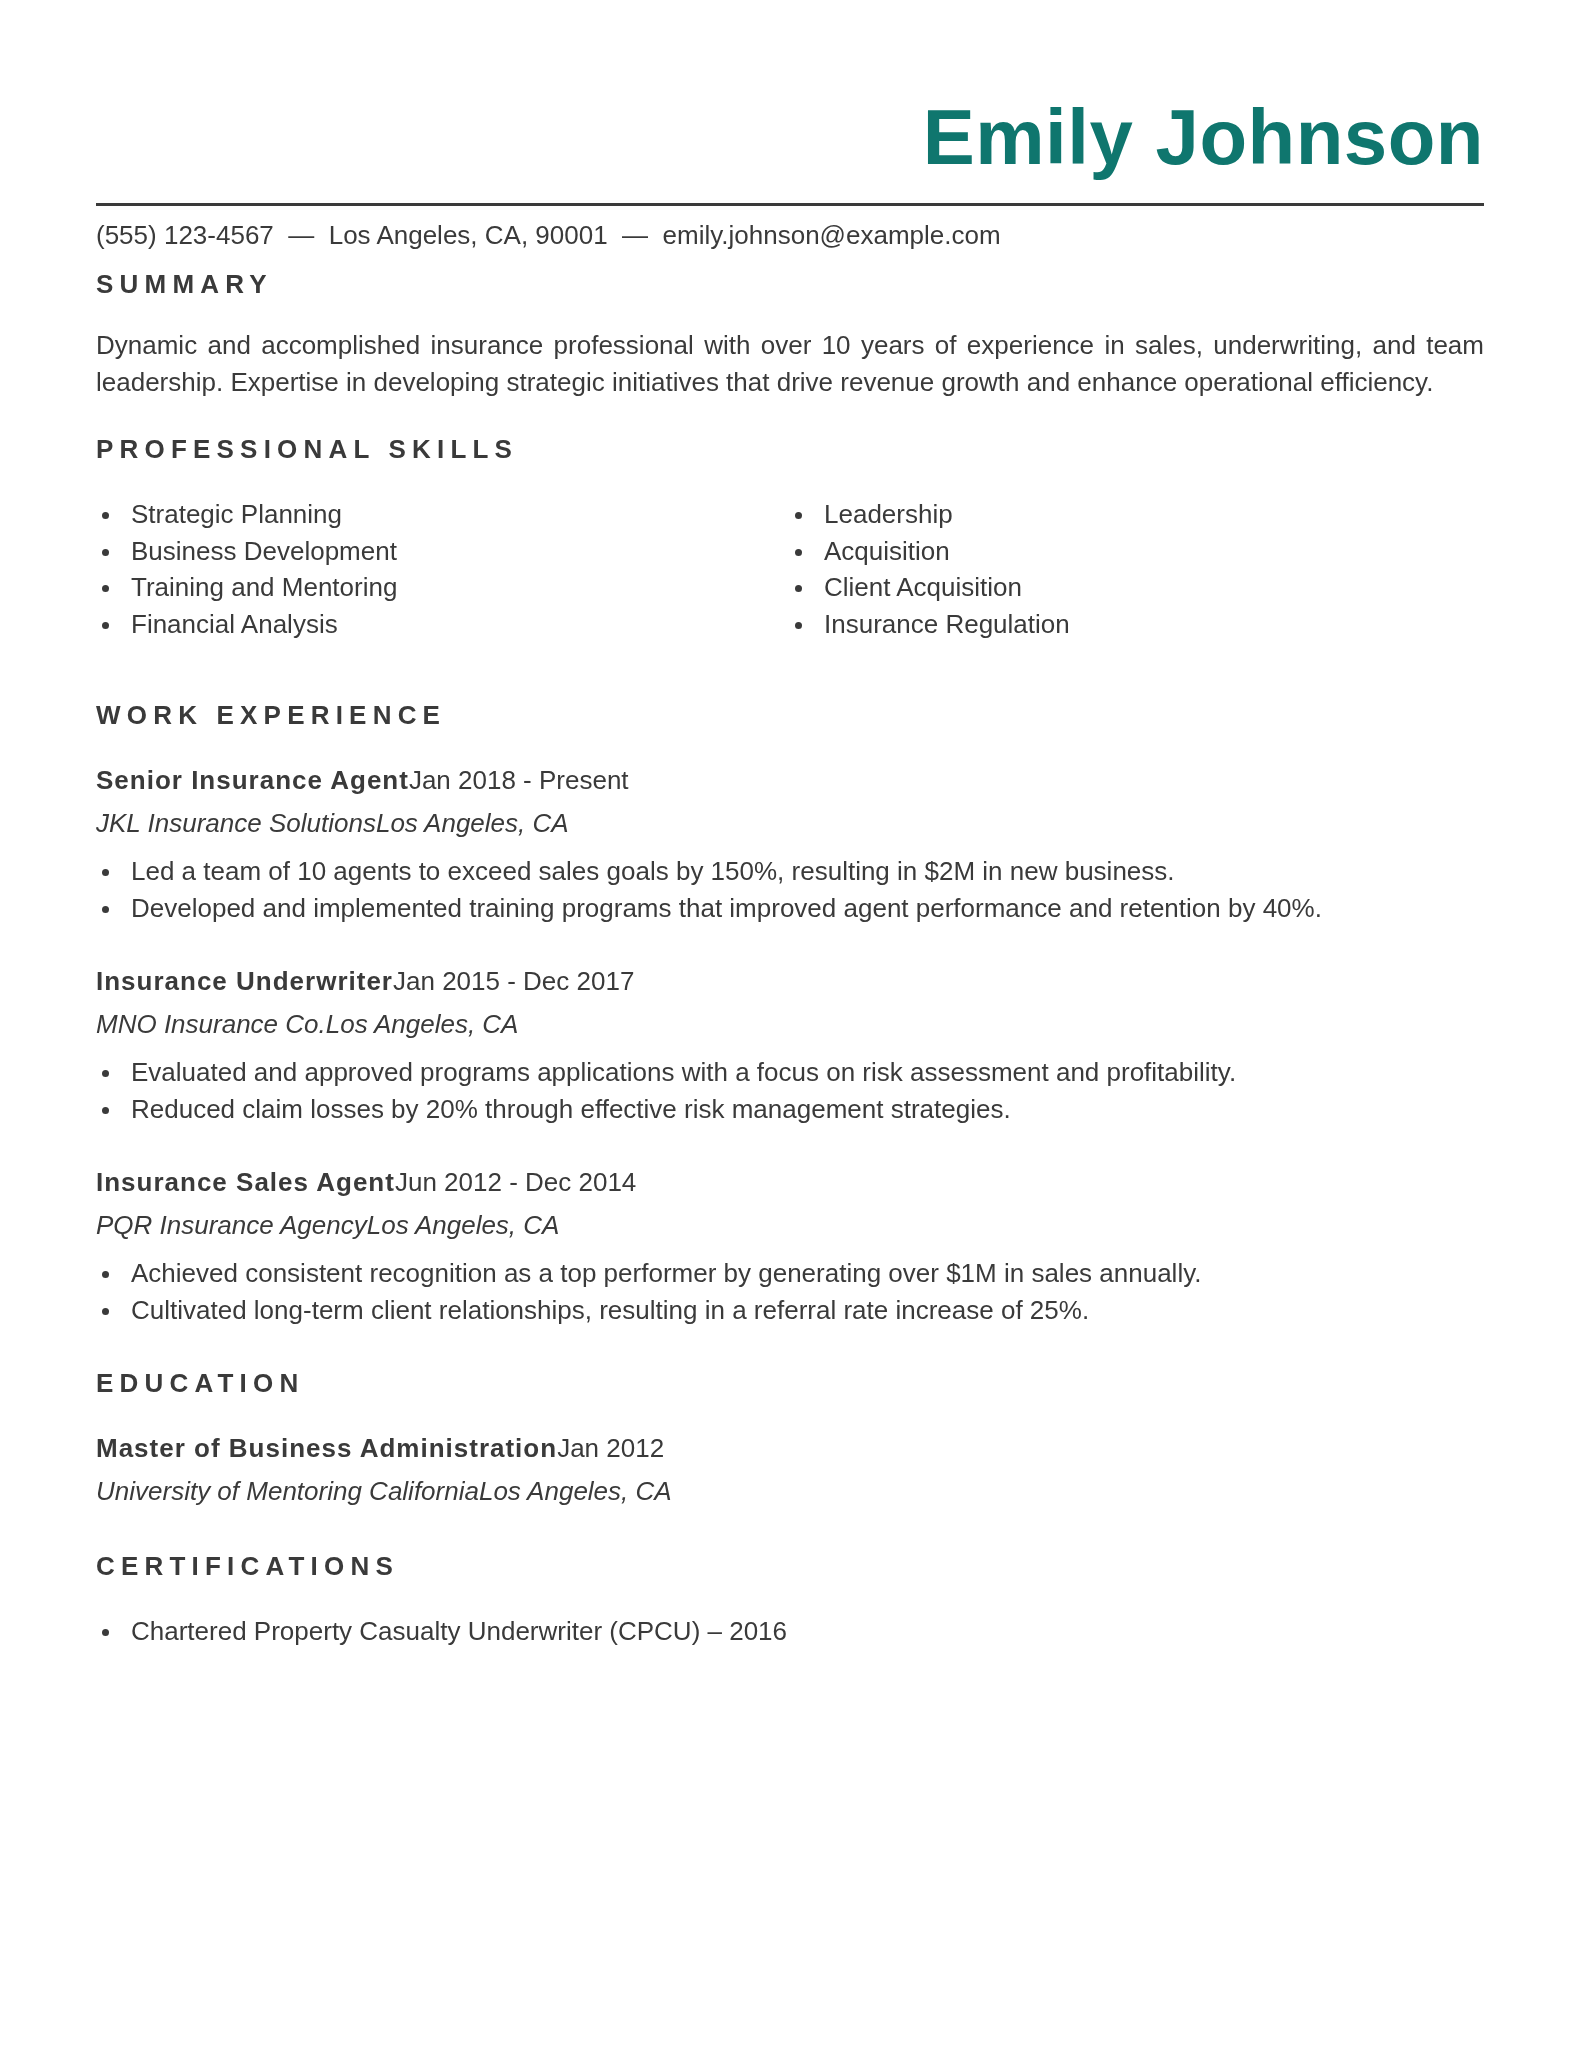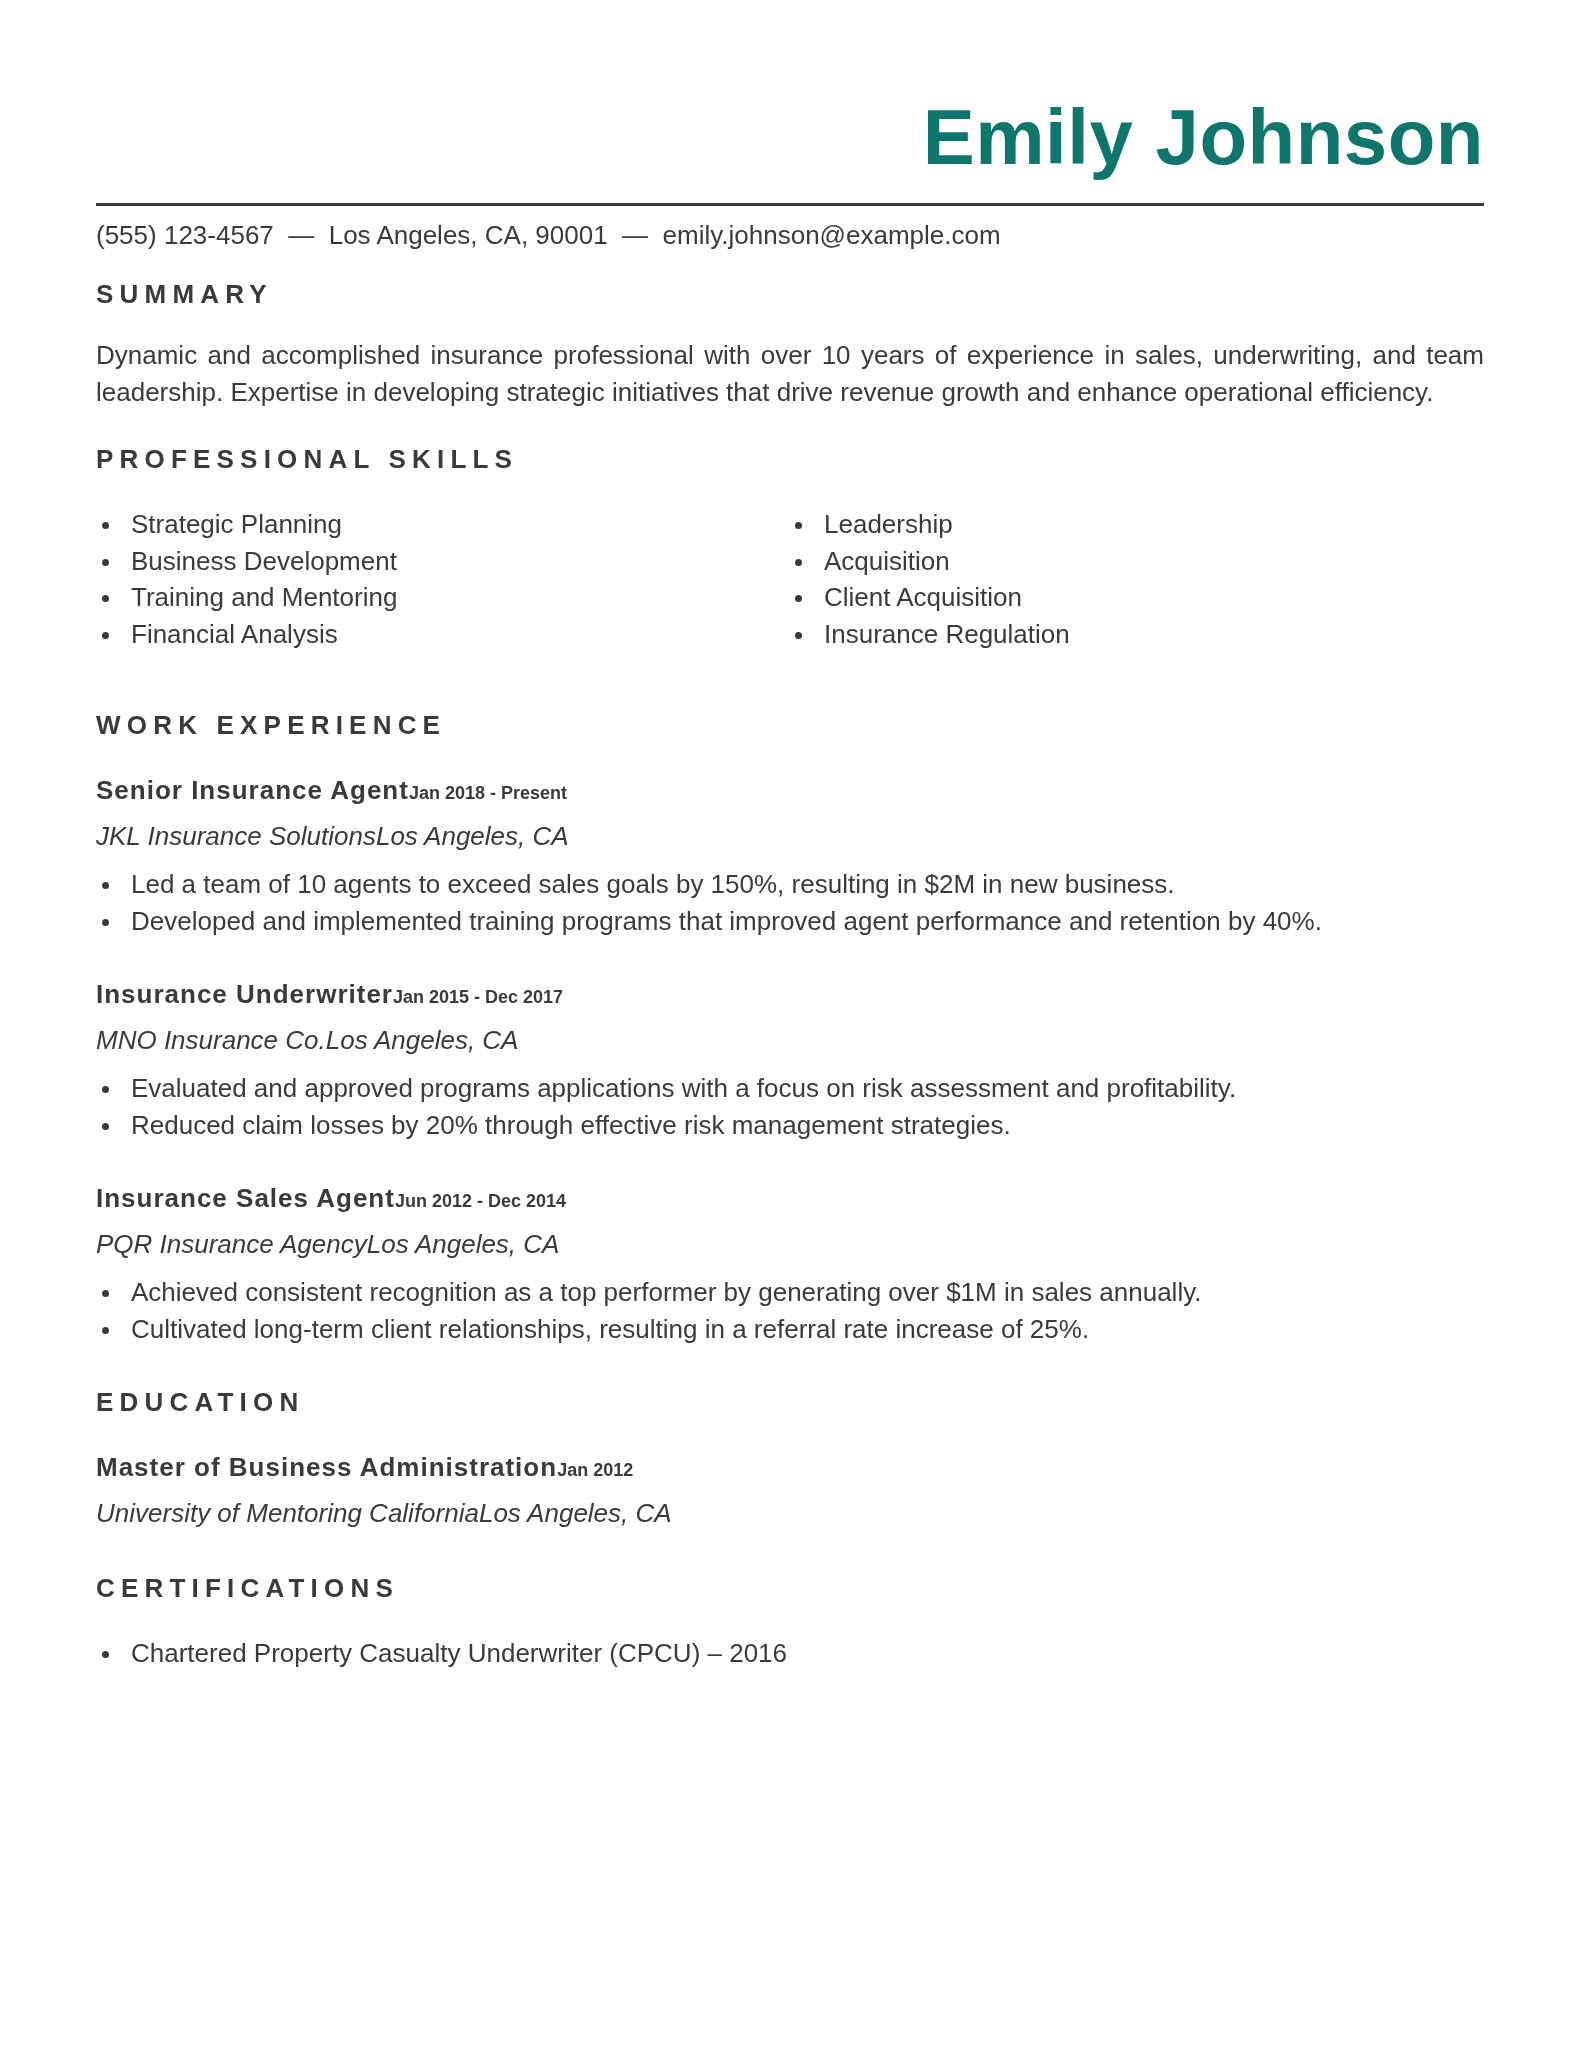--- a/index.html
+++ b/index.html
@@ -11,39 +11,39 @@
     .name {
       text-align: right; font-weight: bold; font-size: 78px; line-height: 1;
       margin-top: 98px; color: #0f766e; letter-spacing: 0.5px;
     }
     .rule { height: 3px; background: #3a3a3a; margin-top: 27px; }
     .contact { text-align: left; font-size: 26px; margin-top: 14px; line-height: 1.2; white-space: pre; }
     .section-title {
       font-weight: bold; font-size: 26px; letter-spacing: 6.2px; color: #3a3a3a;
       line-height: 1;
     }
-    .summary-title { margin-top: 30px; }
+    .summary-title { margin-top: 20px; }
     .summary { font-size: 26px; line-height: 36.5px; margin-top: 30px; text-align: justify; }
     .skills-title { margin-top: 36px; }
     .skills { display: flex; margin-top: 34px; }
     .skills ul { flex: 0 0 693px; margin: 0; padding: 0; list-style: none; }
     .bullets { list-style: none; margin: 0; padding: 0; }
     .bullets li, .skills li {
       position: relative; padding-left: 35px; font-size: 26px; line-height: 36.5px;
     }
     .bullets li::before, .skills li::before {
       content: ""; position: absolute; left: 6px; top: 16px; width: 7px; height: 7px;
       border-radius: 50%; background: #3a3a3a;
     }
     .work-title { margin-top: 60px; }
     .job { margin-top: 34px; }
     .job + .job { margin-top: 37px; }
     .row { display: flex; justify-content: flex-start; align-items: baseline; }
     .role { font-weight: bold; font-size: 26px; letter-spacing: 1px; line-height: 36px; }
-    .dates { font-weight: bold; font-size: 18px; line-height: 36px; }
+    .dates { font-weight: normal; font-size: 26px; line-height: 36px; }
     .org, .loc { font-style: italic; font-size: 26px; line-height: 36px; margin-top: 7px; }
     .job .bullets { margin-top: 12px; }
     .edu-title { margin-top: 42px; }
     .edu { margin-top: 34px; }
     .cert-title { margin-top: 44px; }
     .cert-list { margin-top: 34px; }
   </style>
 </head>
 <body>
 

